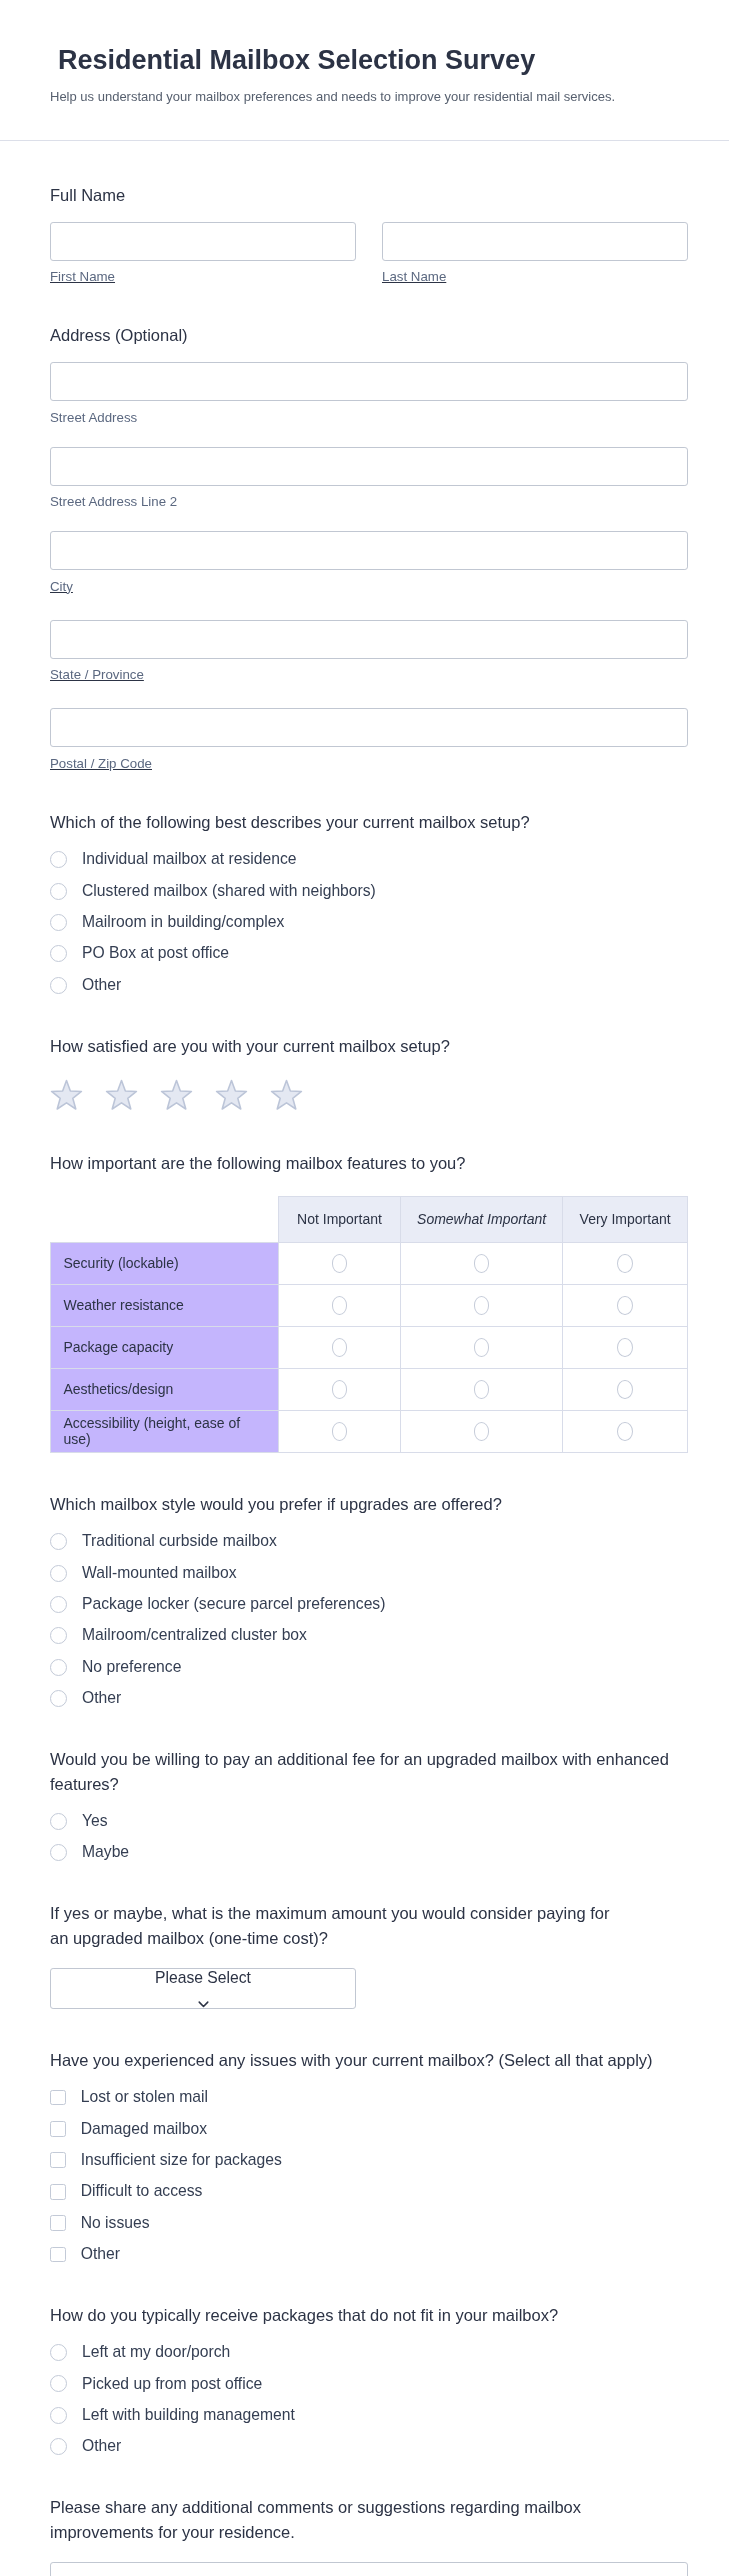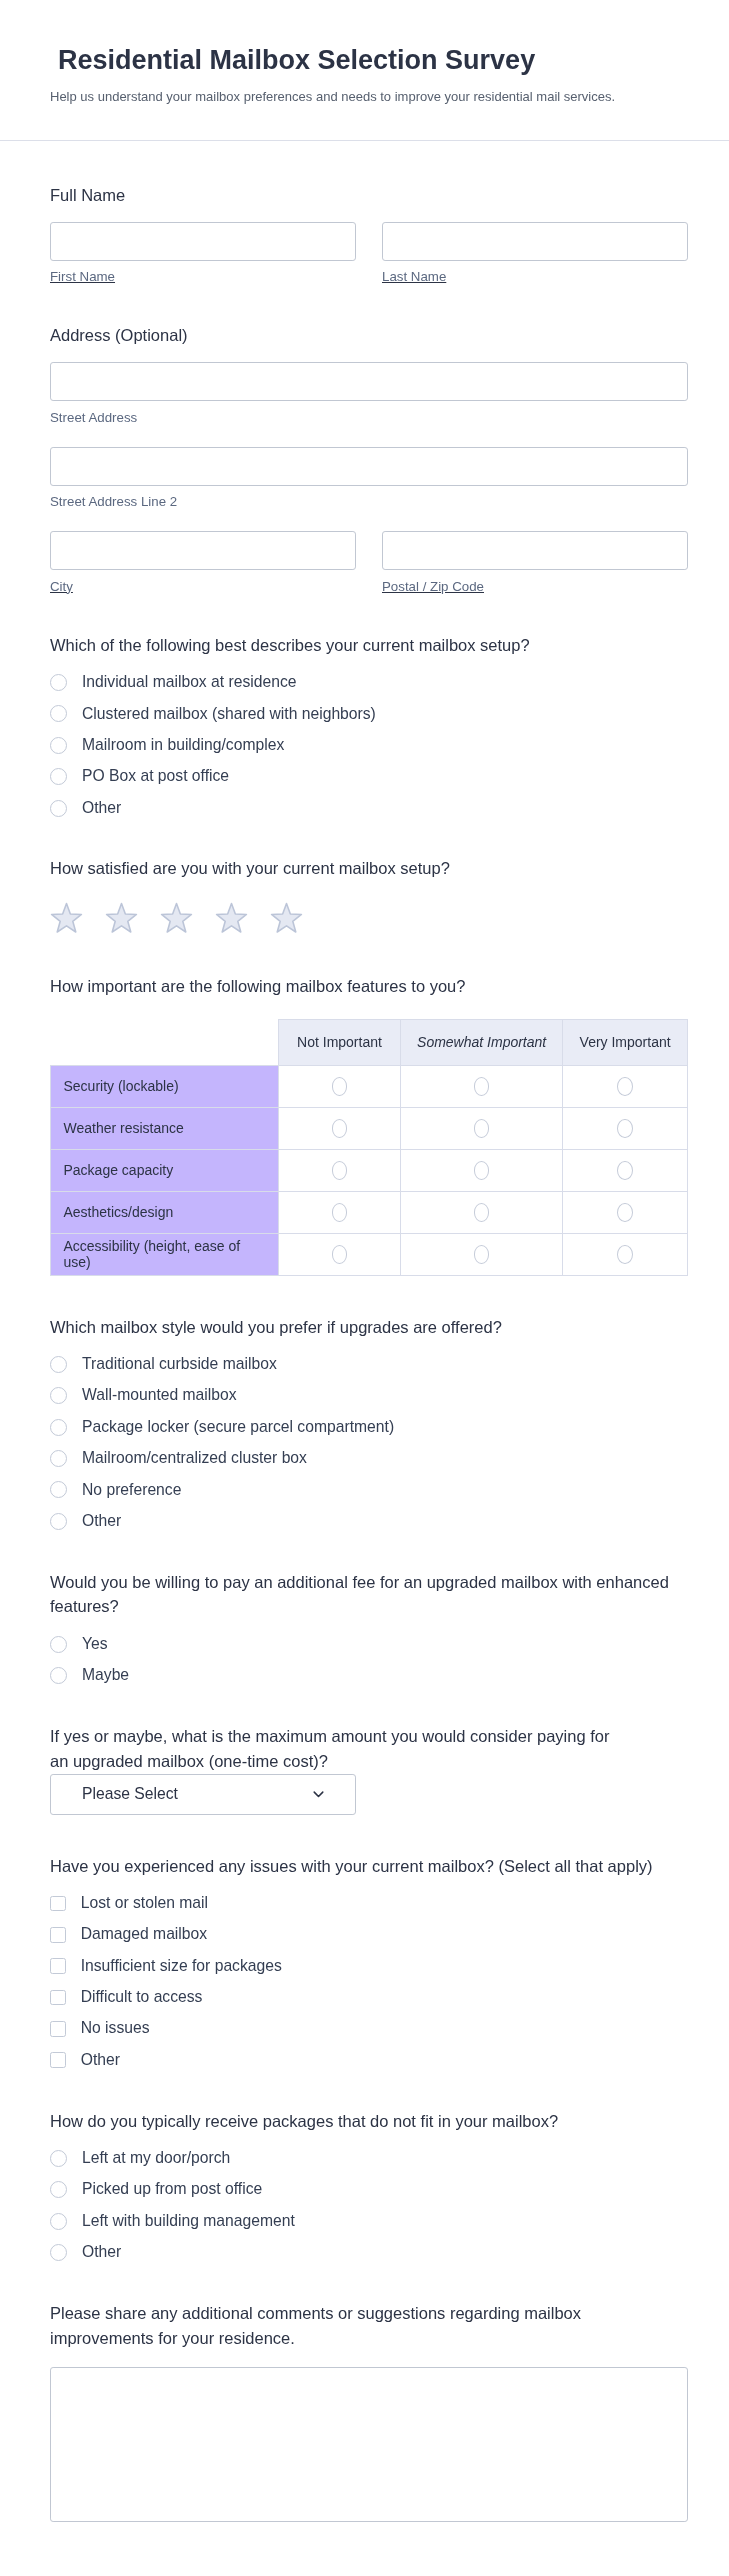--- a/index.html
+++ b/index.html
@@ -28,21 +28,21 @@
   .sublabel { font-size:13.3px; color:#5b6880; margin-top:8.6px; }
 
   .text-input {
     box-sizing:border-box; height:39px; width:100%;
     border:0.8px solid #c1c7d2; border-radius:3.1px; background:#fff;
     font-family:inherit; font-size:15px; color:#2c3345; padding:0 11px; outline:none;
   }
   .row { display:flex; gap:26px; }
   .col { flex:1 1 0; min-width:0;text-decoration:underline; }
   .mt18 { margin-top:14px; }
-  .mt28 { margin-top:22px; }
+  .mt28 { margin-top:22px;flex-direction:column; }
 
   
   .opts { margin-top:15.7px; }
   .opt { display:flex; align-items:center; gap:15px; margin-bottom:12.5px; cursor:pointer;text-align:right; }
   .radio {
     box-sizing:border-box; width:17px; height:17px; flex:0 0 17px;
     border:0.8px solid #c3cad7; border-radius:50%; background:#fff;
   }
   .checkbox {
     box-sizing:border-box; width:15.7px; height:15.7px; flex:0 0 15.7px;
@@ -68,24 +68,24 @@
   }
   .matrix td.cell { background:#fff; text-align:center; height:39px; cursor:pointer; }
   .oval {
     display:inline-block; box-sizing:border-box; width:15.7px; height:19px;
     border:0.8px solid #c6ccd9; border-radius:50%; background:#fff; vertical-align:middle;
   }
   .w148 { width:116px; } .w206 { width:161px;font-style:italic; } .w152 { width:119px; }
 
   
   .select {
-    box-sizing:border-box; width:306px; height:41px;
+    margin-top:17px; box-sizing:border-box; width:306px; height:41px;
     border:0.8px solid #c1c7d2; border-radius:3.1px; background:#fff;
     display:flex; align-items:center; justify-content:space-between;
-    padding:0 31px; cursor:pointer;
+    padding:0 7px; cursor:pointer;flex-direction:column;
   }
   .select-value { font-size:15.7px; color:#2c3345; }
 
   
   .ta-wrap { position:relative; margin-top:17px; }
   .comments-textarea {
     box-sizing:border-box; display:block; width:100%; height:155px; resize:none;
     border:0.8px solid #c1c7d2; border-radius:3.1px; background:#fff;
     font-family:inherit; font-size:15px; color:#2c3345; padding:9.4px 11px; outline:none;
   }
@@ -122,20 +122,24 @@
       <div class="sublabel">Street Address</div>
       <input type="text" class="text-input mt28" style="">
       <div class="sublabel">Street Address Line 2</div>
       <div class="row mt28">
         <div class="col">
           <input type="text" class="text-input" style="">
           <div class="sublabel">City</div>
         </div>
         <div class="col">
           <input type="text" class="text-input" style="">
+          <div class="sublabel">State / Province</div>
+        </div>
+        <div class="col">
+          <input type="text" class="text-input" style="">
           <div class="sublabel">Postal / Zip Code</div>
         </div>
       </div>
     </div>
 
     <div class="block">
       <div class="q-label">Which of the following best describes your current mailbox setup?</div>
       <div class="opts">
         <div class="opt">
           <span class="radio"></span>
@@ -243,21 +247,21 @@
         <div class="opt">
           <span class="radio"></span>
           <span class="opt-label">Traditional curbside mailbox</span>
         </div>
         <div class="opt">
           <span class="radio"></span>
           <span class="opt-label">Wall-mounted mailbox</span>
         </div>
         <div class="opt">
           <span class="radio"></span>
-          <span class="opt-label">Package locker (secure parcel compartment)</span>
+          <span class="opt-label">Package locker (secure parcel preferences)</span>
         </div>
         <div class="opt">
           <span class="radio"></span>
           <span class="opt-label">Mailroom/centralized cluster box</span>
         </div>
         <div class="opt">
           <span class="radio"></span>
           <span class="opt-label">No preference</span>
         </div>
         <div class="opt">

